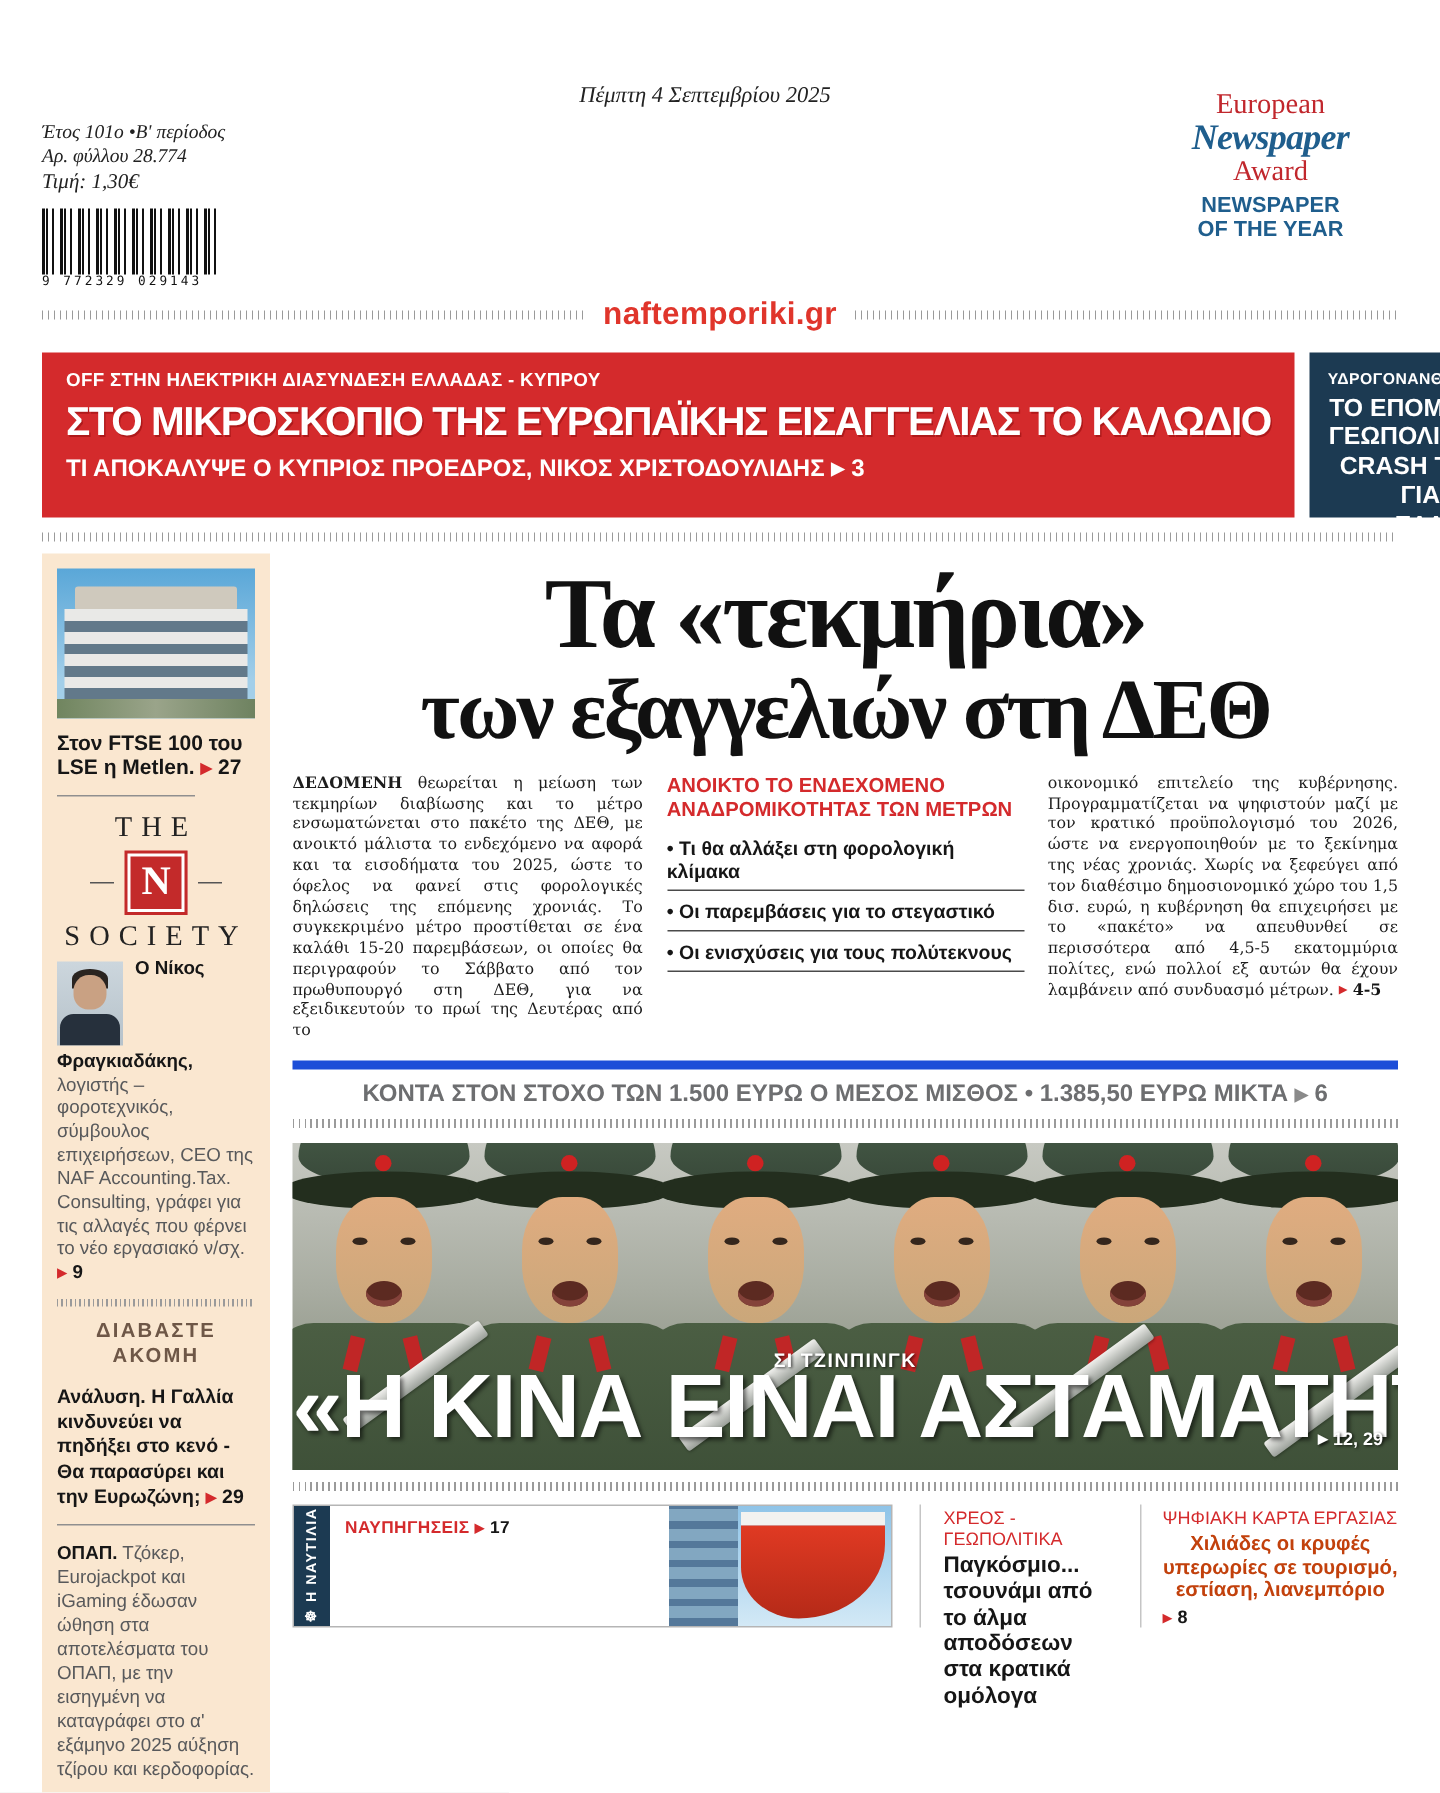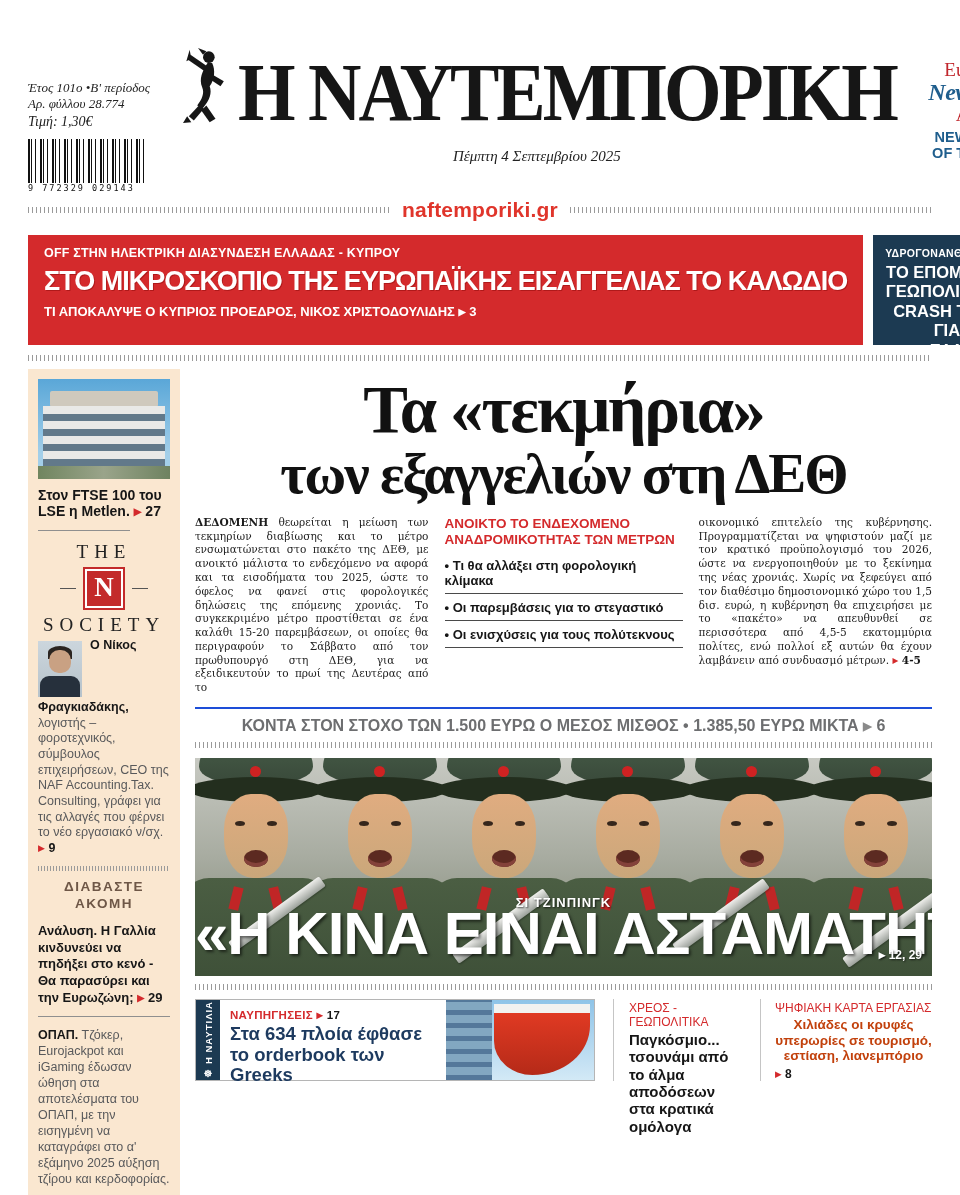--- a/index.html
+++ b/index.html
@@ -25,21 +25,21 @@
 
   .site-row { display:flex; align-items:center; gap:12px; margin-top:4px; }
   .dotline { flex:1; height:6px; background:repeating-linear-gradient(90deg,#9a9a9a 0 1px,transparent 1px 4px); }
   .site { color:#e0352b; font-weight:700; font-size:21px; letter-spacing:0.2px; text-decoration:none; }
 
   
   .banner-row { display:flex; gap:10px; margin-top:13px; height:110px; }
   .red-banner { flex:1; background:#d42a2c; color:#fff; padding:11px 16px 9px; }
   .rb-kicker { font-size:12.5px; font-weight:700; letter-spacing:0.2px; }
   .rb-headline { font-size:27px; font-weight:800; letter-spacing:-1px; line-height:1.05; margin:7px 0 9px; white-space:nowrap; text-shadow:1px 1px 0 rgba(120,0,0,0.4); }
-  .rb-sub { font-size:13px; font-weight:700; }
+  .rb-sub { font-size:16px; font-weight:700; }
   .navy-promo { width:158px; background:#1c3a52; color:#fff; text-align:right; padding:12px 12px 10px; }
   .np-kicker { font-size:10.5px; font-weight:700; letter-spacing:0.3px; }
   .np-headline { font-size:16.5px; font-weight:800; line-height:1.18; margin-top:4px; }
 
   .dotsep { height:6px; background:repeating-linear-gradient(90deg,#9a9a9a 0 1px,transparent 1px 4px); margin:10px 0 8px; }
 
   
   .content-row { display:flex; gap:15px; align-items:stretch; }
 
   
@@ -77,21 +77,21 @@
   .hl1 { font-family:"Liberation Serif", serif; font-weight:700; font-size:67px; letter-spacing:-2px; text-align:center; color:#111; line-height:1.02; margin-top:6px; }
   .hl2 { font-family:"Liberation Serif", serif; font-weight:700; font-size:57px; letter-spacing:-2px; text-align:center; color:#111; line-height:1.0; margin-top:2px; }
   .cols { display:flex; gap:16px; margin-top:14px; }
   .bodycol { flex:1; font-family:"DejaVu Serif", serif; font-size:10.6px; line-height:1.3; color:#1d1d1d; text-align:justify; }
   .bodycol .lead { font-weight:700; }
   .boxcol { width:238px; flex:none; }
   .box-title { color:#d42a2c; font-weight:800; font-size:13.5px; line-height:1.2; }
   .bullets { list-style:none; margin-top:4px; }
   .bullets li { font-weight:700; font-size:13px; color:#161616; padding:6px 0 5px 0; border-bottom:1px solid #4a4a4a; }
   .bullets li::before { content:"• "; }
-  .strip { margin-top:12px; border-top:2px solid #1d4ed8; padding:8px 0 7px; text-align:center; color:#6d6e70; font-weight:800; font-size:16px; }
+  .strip { margin-top:12px; border-top:6px solid #1d4ed8; padding:8px 0 7px; text-align:center; color:#6d6e70; font-weight:800; font-size:16px; }
   .strip .arr { color:#8a8a8a; }
   .strip b { color:#6d6e70; }
 
   
   .photo { margin-top:10px; height:218px; position:relative; overflow:hidden; background:linear-gradient(180deg,#c7c9c2 0%,#a8aca1 45%,#79816f 100%); }
   .soldier { position:absolute; bottom:-6px; width:150px; height:252px; }
   .cap-top { position:absolute; top:0; left:18px; width:114px; height:54px; background:linear-gradient(#49604a,#39493a); border-radius:50% 50% 42% 42% / 75% 75% 35% 35%; }
   .star { position:absolute; top:36px; left:69px; width:11px; height:11px; background:#cf2222; border-radius:50%; }
   .brim { position:absolute; top:47px; left:7px; width:136px; height:25px; background:#232e1e; border-radius:50%; }
   .face { position:absolute; top:64px; left:43px; width:64px; height:84px; background:linear-gradient(#e0ac80,#caa77a); border-radius:42% 42% 46% 46%; }
@@ -134,34 +134,20 @@
     <div class="mast-left">
       <div>Έτος 101ο •Β' περίοδος</div>
       <div>Αρ. φύλλου 28.774</div>
       <div class="price">Τιμή: 1,30€</div>
       <div class="barcode">
         <div class="bars"></div>
         <div class="bc-num">9 772329 029143</div>
       </div>
     </div>
     <div class="mast-center">
-      <div class="title-row">
-        <svg width="50" height="92" viewBox="0 0 60 100" aria-hidden="true">
-          <circle cx="37" cy="13" r="7" fill="#161616"></circle>
-          <path d="M34 6 L24 2 L30 10 Z" fill="#161616"></path>
-          <path d="M36 19 C29 30 25 39 29 49 C32 56 29 63 23 71 L30 74 C38 65 41 56 38 48 C44 40 45 28 41 20 Z" fill="#161616"></path>
-          <path d="M35 24 L15 10 L12 16 L32 30 Z" fill="#161616"></path>
-          <path d="M14 4 L10 18 L16 15 Z" fill="#161616"></path>
-          <path d="M38 32 L55 42 L51 48 L36 38 Z" fill="#161616"></path>
-          <path d="M27 69 L13 84 L19 89 L31 75 Z" fill="#161616"></path>
-          <path d="M34 71 L45 87 L38 91 L28 77 Z" fill="#161616"></path>
-          <path d="M11 84 L6 92 L16 91 Z" fill="#161616"></path>
-        </svg>
-        <h1 class="np-title">Η ΝΑΥΤΕΜΠΟΡΙΚΗ</h1>
-      </div>
       <div class="mast-date">Πέμπτη 4 Σεπτεμβρίου 2025</div>
     </div>
     <div class="mast-right">
       <div class="aw-eu">European</div>
       <div class="aw-np">Newspaper</div>
       <div class="aw-aw">Award</div>
       <div class="aw-noty">NEWSPAPER</div>
       <div class="aw-noty" style="margin-top:0">OF THE YEAR</div>
     </div>
   </header>
@@ -391,21 +377,20 @@
             <span>Η ΝΑΥΤΙΛΙΑ</span>
           </div>
           <div class="ship-content">
             <div class="sb-kicker">
               <span>ΝΑΥΠΗΓΗΣΕΙΣ</span>
               <span class="ref">
                 <span class="arr">▶</span>
                 <b>17</b>
               </span>
             </div>
-            <div class="sb-headline">Στα 634 πλοία έφθασε το orderbook των Greeks</div>
           </div>
           <div class="ship-photo">
             <div class="scaff"></div>
               <div class="deck"></div>
               <div class="hull"></div>
           </div>
         </div>
 
         <div class="story-mid">
           <div class="st-kicker">ΧΡΕΟΣ - ΓΕΩΠΟΛΙΤΙΚΑ</div>

